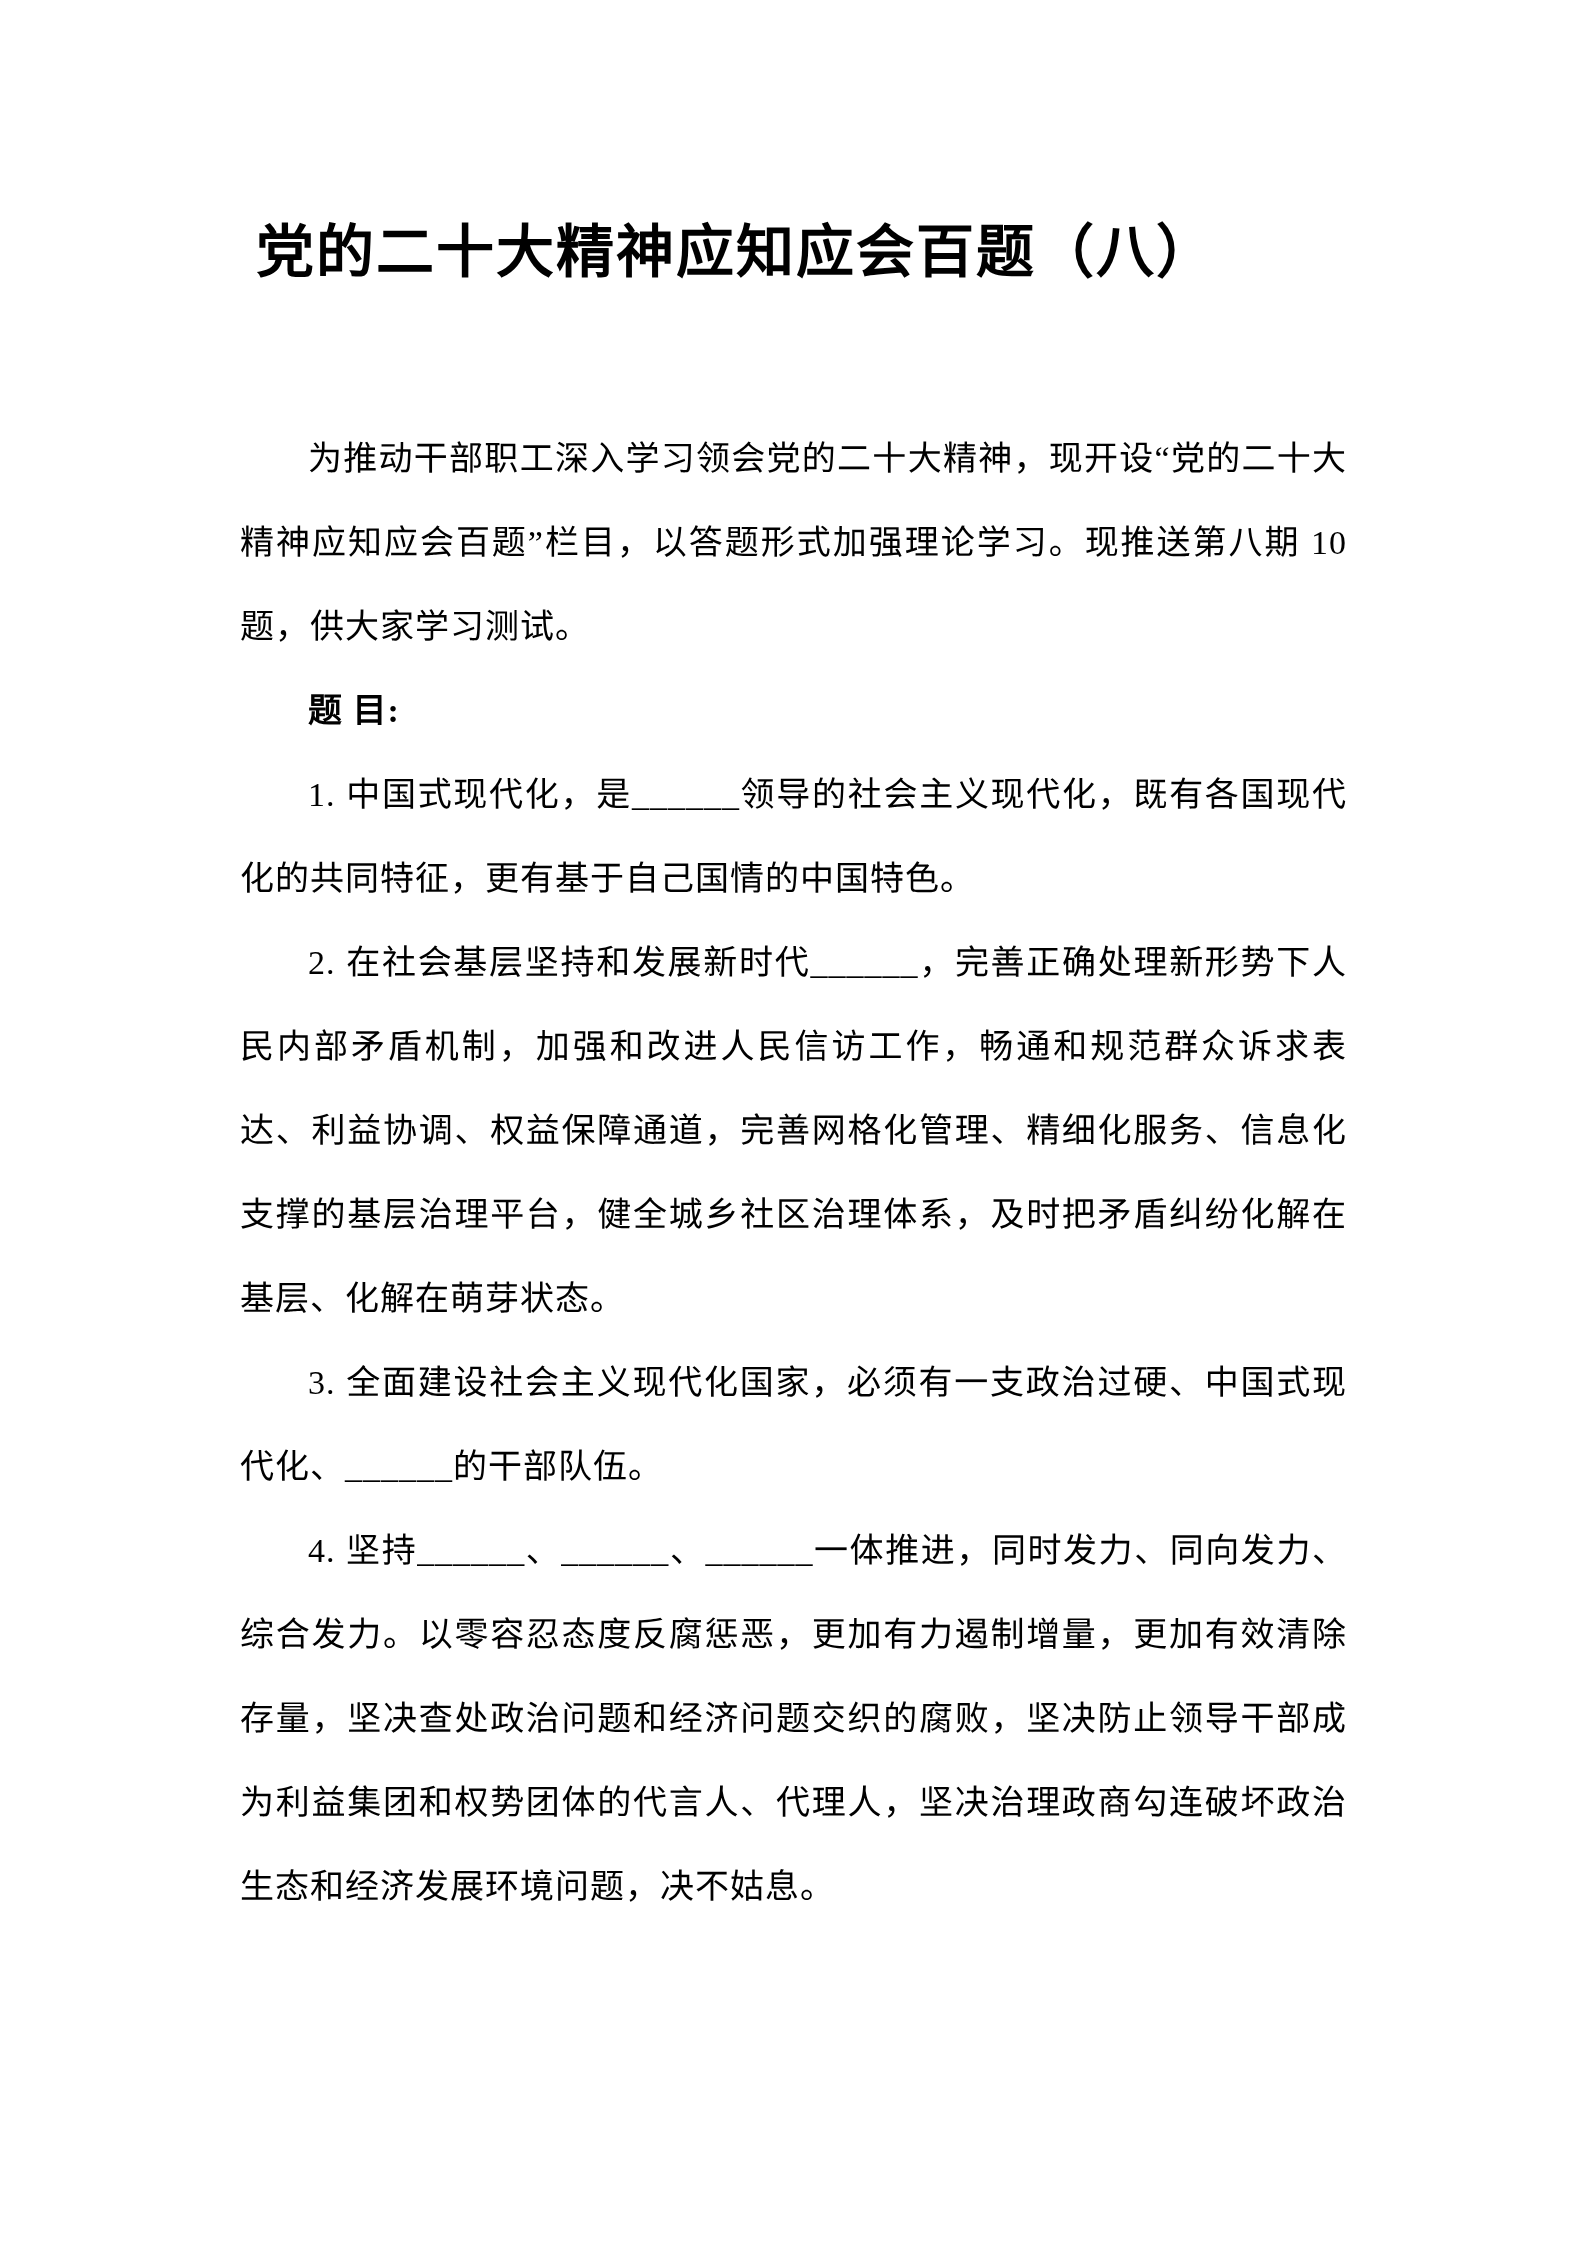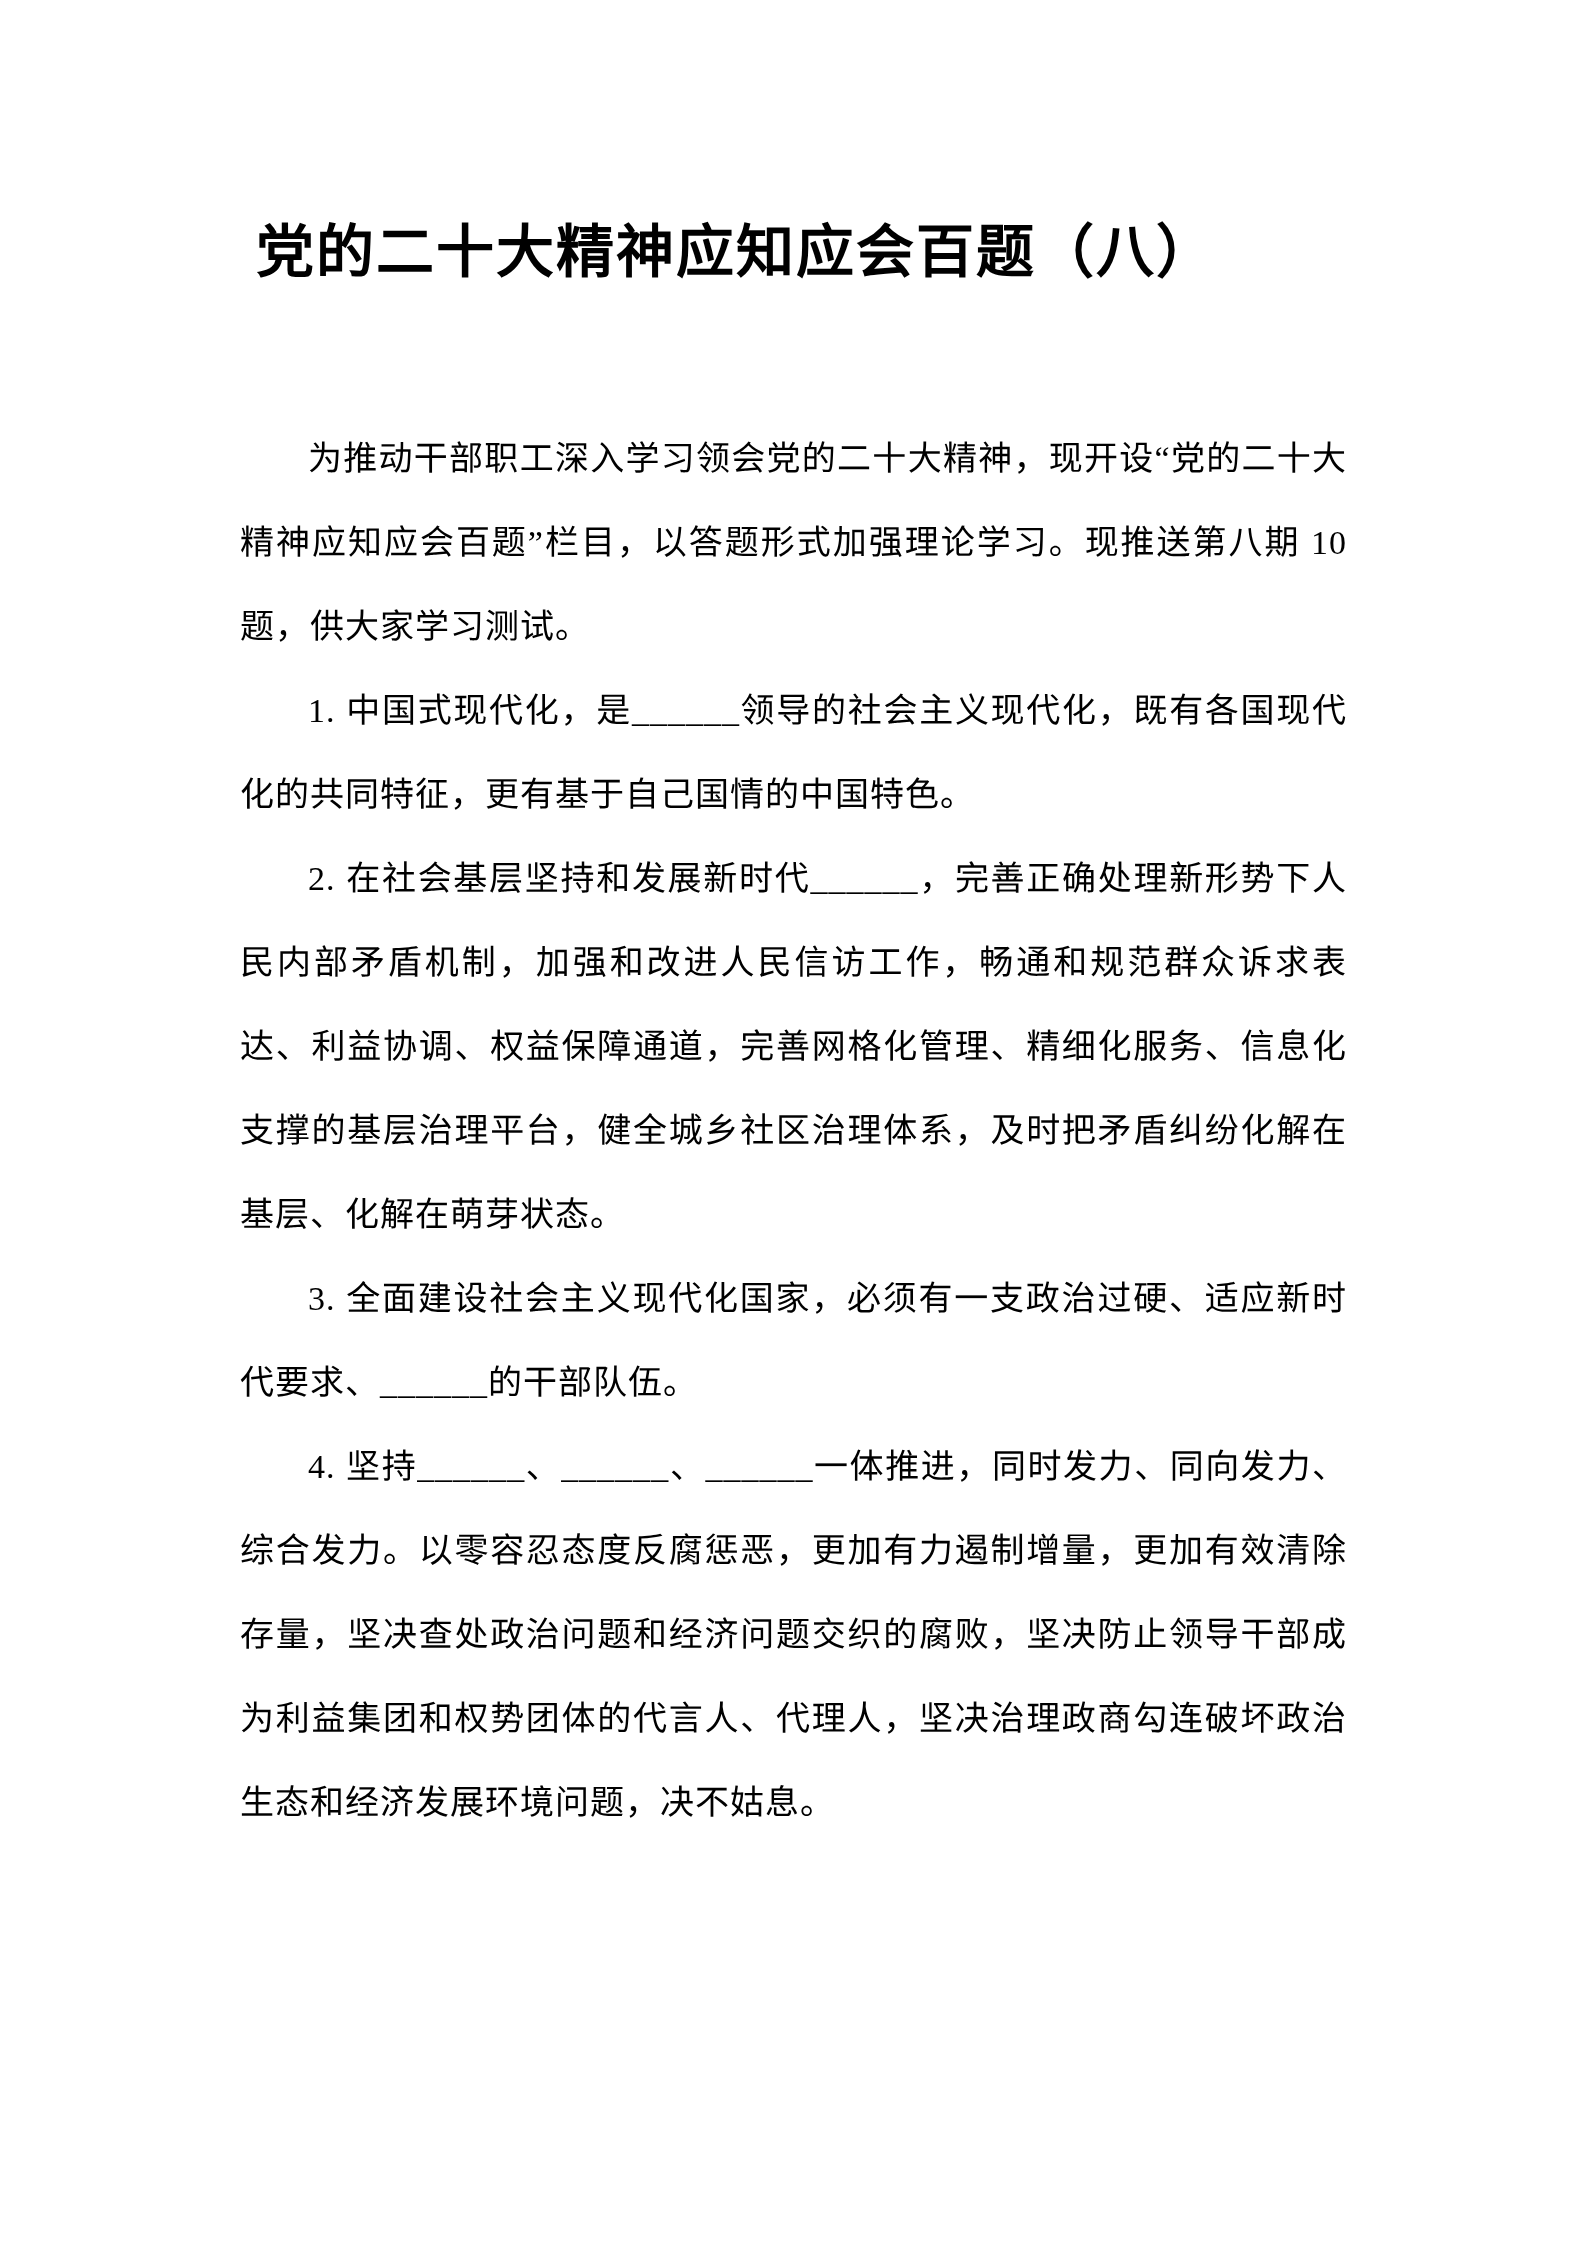--- a/index.html
+++ b/index.html
@@ -57,23 +57,24 @@
 <body>
 
 <div class="page">
 
   <h1 class="doc-title">党的二十大精神应知应会百题（八）</h1>
 
   <div class="content">
 
     <p>为推动干部职工深入学习领会党的二十大精神，现开设“党的二十大精神应知应会百题”栏目，以答题形式加强理论学习。现推送第八期 10 题，供大家学习测试。</p>
 
+    <p class="section-heading">题 目:</p>
 
     <p class="question"><span class="q-num">1.</span><span>中国式现代化，是______领导的社会主义现代化，既有各国现代化的共同特征，更有基于自己国情的中国特色。</span></p>
 
     <p class="question"><span class="q-num">2.</span><span>在社会基层坚持和发展新时代______，完善正确处理新形势下人民内部矛盾机制，加强和改进人民信访工作，畅通和规范群众诉求表达、利益协调、权益保障通道，完善网格化管理、精细化服务、信息化支撑的基层治理平台，健全城乡社区治理体系，及时把矛盾纠纷化解在基层、化解在萌芽状态。</span></p>
 
-    <p class="question"><span class="q-num">3.</span><span>全面建设社会主义现代化国家，必须有一支政治过硬、适应新时代要求、______的干部队伍。</span></p>
+    <p class="question"><span class="q-num">3.</span><span>全面建设社会主义现代化国家，必须有一支政治过硬、中国式现代化、______的干部队伍。</span></p>
 
     <p class="question"><span class="q-num">4.</span><span>坚持______、______、______一体推进，同时发力、同向发力、综合发力。以零容忍态度反腐惩恶，更加有力遏制增量，更加有效清除存量，坚决查处政治问题和经济问题交织的腐败，坚决防止领导干部成为利益集团和权势团体的代言人、代理人，坚决治理政商勾连破坏政治生态和经济发展环境问题，决不姑息。</span></p>
 
   </div>
 </div>
 
 </body></html>

